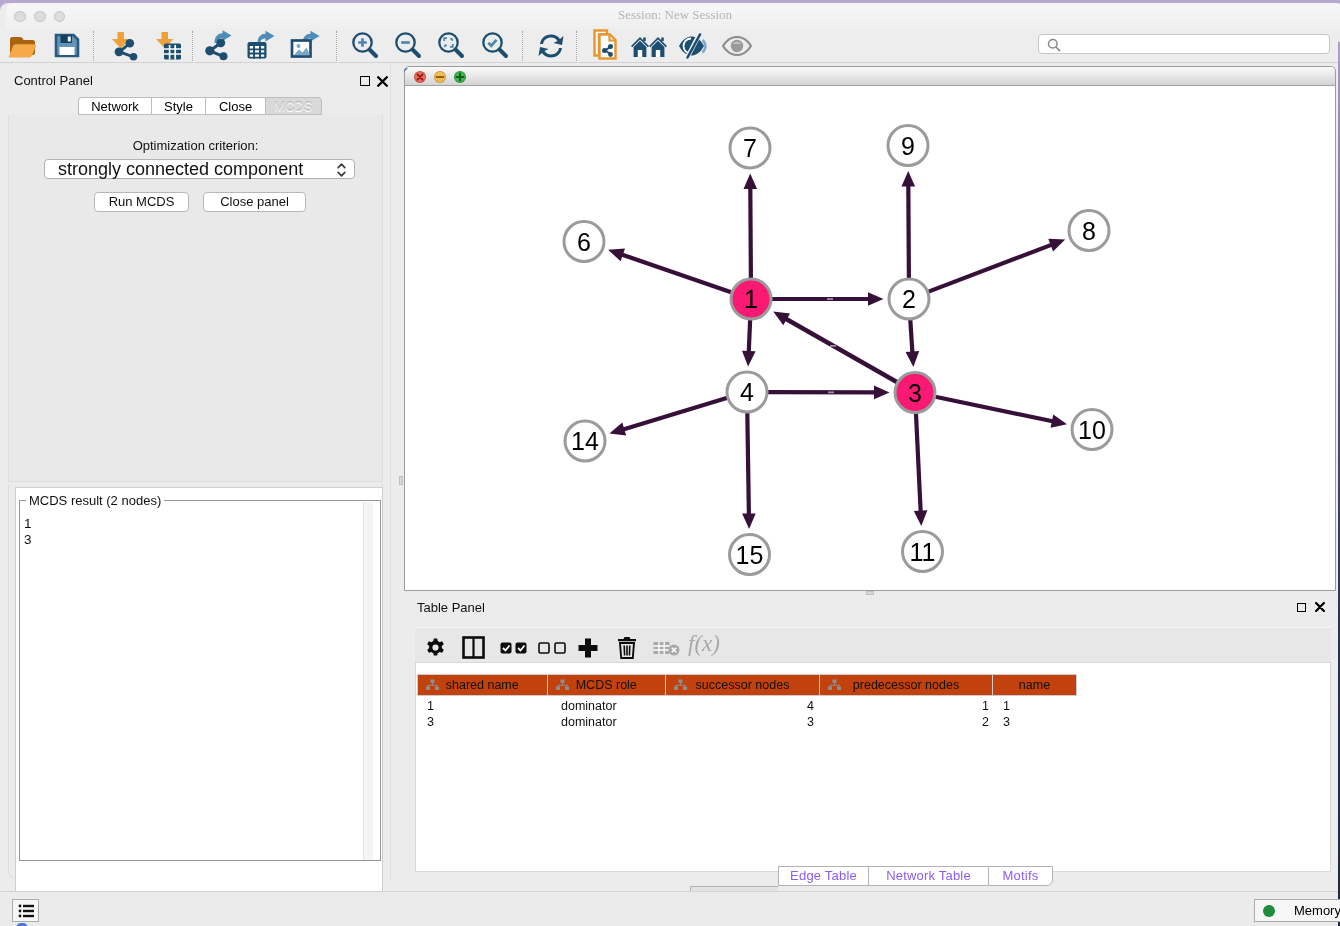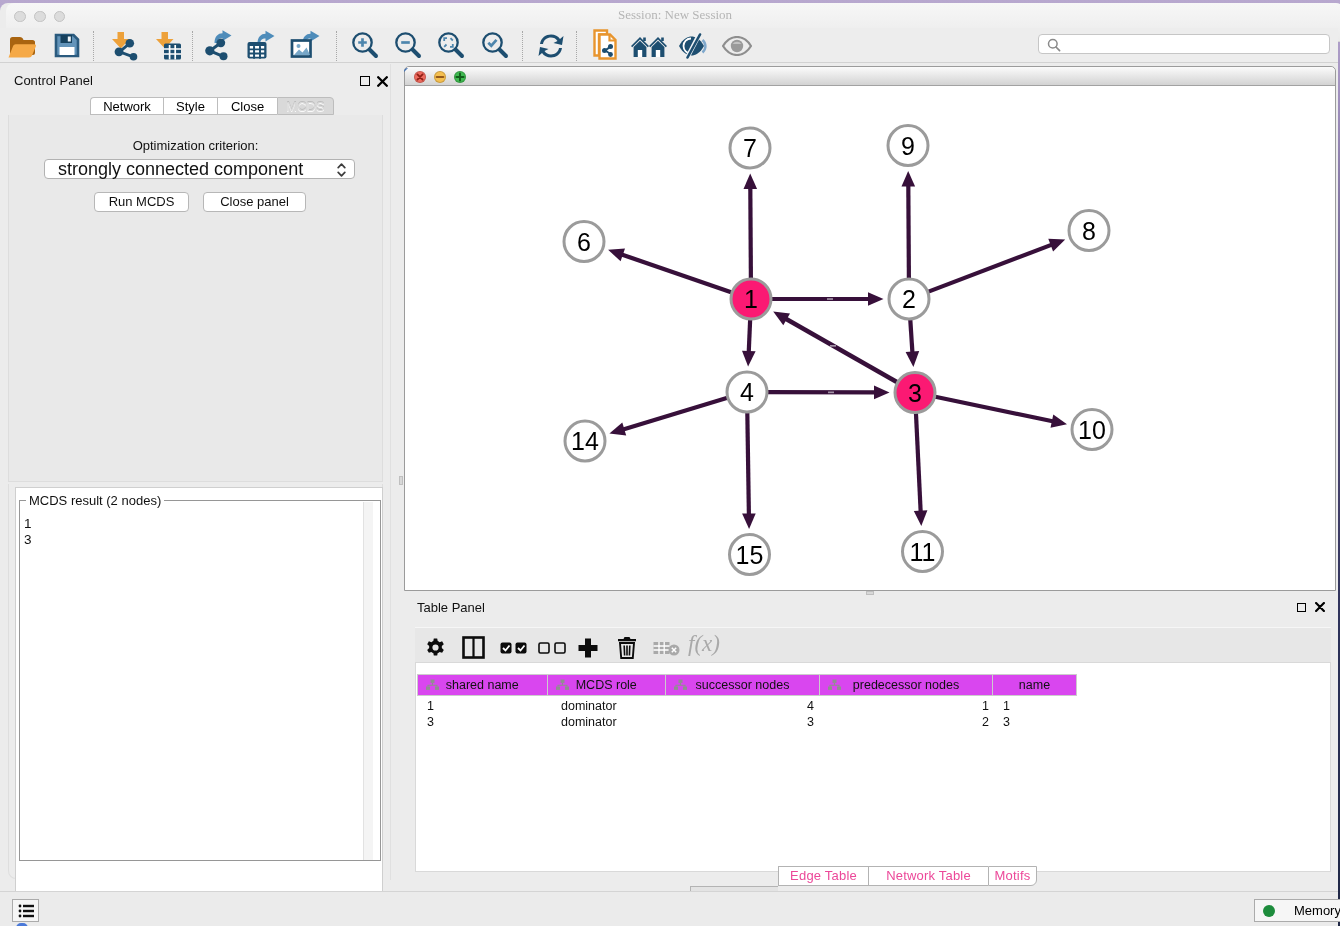--- a/index.html
+++ b/index.html
@@ -39,25 +39,25 @@
 #nettitle { position:absolute; width:100%; text-align:center; top:2px; font-size:13px; font-weight:bold; color:#1a1a1a; }
 .mac { position:absolute; top:3.5px; width:12px; height:12px; border-radius:50%; box-shadow:inset 0 0 0 1px rgba(0,0,0,0.18); }
 .mac svg { position:absolute; left:0; top:0; display:block; }
 #graph { position:absolute; left:0; top:20px; }
 
 
 #tpanel { position:absolute; left:396px; top:593px; width:940px; height:290px; background:#ececec; border-radius:0 0 8px 8px; }
 #tp-title { position:absolute; left:21px; top:4px; font-size:13px; color:#111; }
 #ttoolbar { position:absolute; left:19px; top:31px; width:916px; height:35px; background:#e7e7e7; border-top:1px solid #f6f6f6; }
 #ttable { position:absolute; left:19px; top:66px; width:916px; height:210px; background:#fff; border:1px solid #d9d9d9; }
-#thead { position:absolute; left:1px; top:11px; height:22px; display:flex; font-size:12.5px; background:#d946ef; border-top:1px solid #cccccc; border-left:1px solid #cccccc; border-bottom:1px solid #cccccc;}
+#thead { position:absolute; left:1px; top:11px; height:22px; display:flex; font-size:12.5px; background:#c2410c; border-top:1px solid #cccccc; border-left:1px solid #cccccc; border-bottom:1px solid #cccccc;}
 .th { border-right:1px solid #cccccc; height:20px; line-height:20px; text-align:center; color:#111; position:relative;}
 .trow { position:absolute; font-size:12.5px; color:#111; }
 #btabs { position:absolute; left:690px; top:863px; height:20px; display:flex; font-size:13px; font-weight:normal; letter-spacing:0.2px; }
-.btab { background:#fff; border:1px solid #b3b3b3; border-right:none; height:20px; line-height:18px; text-align:center; color:#ec4899; }
+.btab { background:#fff; border:1px solid #b3b3b3; border-right:none; height:20px; line-height:18px; text-align:center; color:#8b5cf6; }
 .btab.first { border-radius:0 0 0 6px; background:#e3e3e3; color:#bdbdbd; text-shadow:0 1px 0 #fafafa;}
 .btab.last { border-radius:0 0 6px 0; border-right:1px solid #b3b3b3; }
 
 
 #statusbar { position:absolute; left:0; top:888px; width:1338px; height:38px; background:#ebebeb; border-top:1px solid #d4d4d4; }
 #listbtn { position:absolute; left:12px; top:7px; width:27px; height:23px; background:#f6f6f6; border:1px solid #ababab; }
 #membtn { position:absolute; left:1254px; top:7px; width:96px; height:23px; background:#f6f6f6; border:1px solid #ababab; font-size:13px; line-height:21px; color:#000000; padding-left:39px;}
 #memdot { position:absolute; left:8px; top:5px; width:12px; height:12px; border-radius:50%; background:#1d8c3c; }
 </style></head>
 <body>
@@ -200,21 +200,21 @@
       </div>
   </div>
 
   <div id="cpanel">
     <div id="cp-title">Control Panel</div>
     <div class="hdrbtn" style="left:360px; width:10px; height:10px; border:1.6px solid #000;"></div>
     <svg class="hdrbtn" style="left:377px;" width="11" height="11" viewBox="0 0 11 11">
         <path d="M1.2 1.2 L9.8 9.8 M9.8 1.2 L1.2 9.8" stroke="#000" stroke-width="2.3" stroke-linecap="round"></path>
       </svg>
     <div class="tabs">
-      <div class="tab first" style="width:73px;margin-left:12px;">Network</div>
+      <div class="tab first" style="width:73px;">Network</div>
       <div class="tab" style="width:54px;">Style</div>
       <div class="tab" style="width:60px;">Close</div>
       <div class="tab last" style="width:57px;">MCDS</div>
     </div>
     <div id="tabpanel"></div>
     <div style="position:absolute; left:8px; top:420px; width:375px; height:395px; border:1px solid #dedede; border-top:none; border-radius:0 0 8px 8px; background:#ececec;"></div>
     <div id="optlabel">Optimization criterion:</div>
     <div id="combo">strongly connected component
       <svg style="position:absolute; right:8px; top:3px;" width="9" height="14" viewBox="0 0 9 14">
           <path d="M1.2 4.6 L4.5 1.2 L7.8 4.6 M1.2 9.4 L4.5 12.8 L7.8 9.4" fill="none" stroke="#3c3c3c" stroke-width="1.7" stroke-linejoin="round" stroke-linecap="round"></path>
@@ -403,21 +403,21 @@
       <div class="trow" style="left:145px; top:52px;">dominator</div>
       <div class="trow" style="left:288px; top:52px; width:110px; text-align:right;">3</div>
       <div class="trow" style="left:448px; top:52px; width:125px; text-align:right;">2</div>
       <div class="trow" style="left:587px; top:52px;">3</div>
     </div>
   </div>
   <div id="btabs">
     <div class="btab first" style="width:88px;margin-top:20px;">Node Table</div>
     <div class="btab" style="width:90px;">Edge Table</div>
     <div class="btab" style="width:120px;">Network Table</div>
-    <div class="btab last" style="width:49px;">Motifs</div>
+    <div class="btab last" style="width:65px;">Motifs</div>
   </div>
 
   <div style="position:absolute; left:404px; top:65px; width:4px; height:4px; background:#3a6db3; clip-path:polygon(0 0, 100% 0, 0 100%); border-radius:4px 0 0 0;"></div>
   <div style="position:absolute; left:399px; top:473px; width:4px; height:9px; background:#d8d8d8; border:1px solid #bfbfbf;"></div>
   <div style="position:absolute; left:866px; top:588px; width:8px; height:4px; background:#d8d8d8; border:1px solid #bfbfbf;"></div>
   <div id="statusbar">
     <div style="position:absolute; left:16px; top:31px; width:12px; height:5px; background:#4a79d8; border-radius:6px 6px 0 0;"></div>
       <div id="listbtn">
         <svg style="position:absolute;left:5px;top:3px;" width="17" height="16" viewBox="0 0 17 16">
           <g fill="#111">

